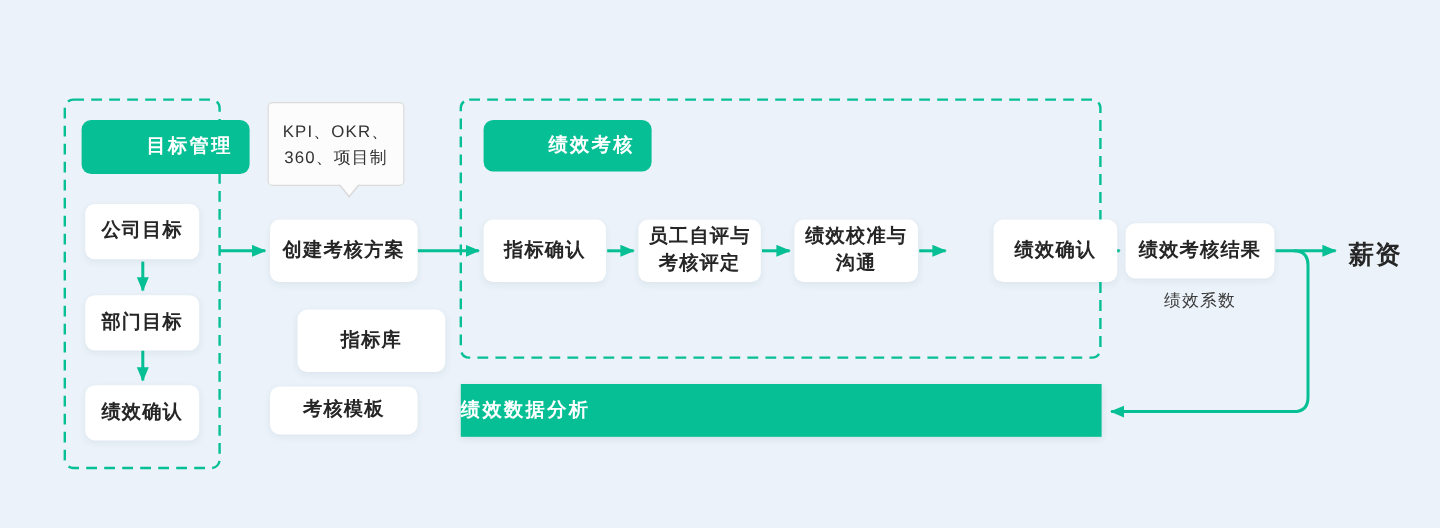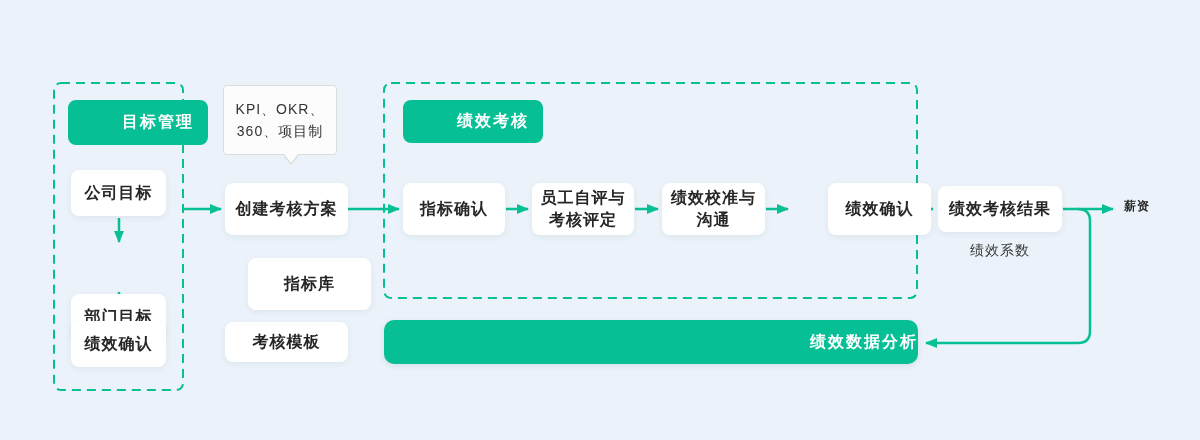--- a/index.html
+++ b/index.html
@@ -20,22 +20,22 @@
     display:flex;align-items:center;justify-content:center;text-align:center;
     color:var(--ink);font-size:16px;font-weight:700;letter-spacing:1px;
     line-height:22px;box-sizing:border-box;padding:2px 4px;
   }
   .pill{
     background:var(--green);border-radius:8px;
     display:flex;align-items:center;justify-content:center;
     color:#fff;font-size:16px;font-weight:700;letter-spacing:2px;padding-left:40px;
   }
   .bar{
-    background:var(--green);border-radius:10px;
-    display:flex;align-items:center;justify-content:flex-end;
+    background:var(--green);border-radius:0;
+    display:flex;align-items:center;justify-content:flex-start;
     color:#fff;font-size:16px;font-weight:700;letter-spacing:2px;
     box-shadow:0 2px 6px rgba(40,70,100,.10);
   }
   .callout{
     background:#FCFCFC;border:1px solid #DCDCDC;border-radius:4px;
     display:flex;flex-direction:column;align-items:center;justify-content:center;
     color:#333;font-size:14px;line-height:22px;letter-spacing:1px;
     box-sizing:border-box;
   }
   .tail-border,.tail-fill{position:absolute;width:0;height:0;}
@@ -43,21 +43,21 @@
     bottom:-11px;left:58px;
     border-left:9px solid transparent;border-right:9px solid transparent;
     border-top:11px solid #DCDCDC;
   }
   .tail-fill{
     bottom:-9px;left:59px;
     border-left:8px solid transparent;border-right:8px solid transparent;
     border-top:10px solid #FCFCFC;
   }
   .plain{
-    color:var(--ink);font-size:12px;font-weight:700;letter-spacing:1px;
+    color:var(--ink);font-size:21px;font-weight:700;letter-spacing:1px;
   }
   .sub{
     color:#3A3A3A;font-size:14px;font-weight:400;letter-spacing:1px;
     text-align:center;
   }
   svg.overlay{position:absolute;left:0;top:0;pointer-events:none;}
 </style>
 </head>
 <body>
 
@@ -86,21 +86,21 @@
 
     <path d="M1078 209 Q1090 209 1090 221 L1090 331 Q1090 343 1078 343 L926 343" stroke="#06BF95" stroke-width="2.5" fill="none" marker-end="url(#arr)"></path>
   </svg>
 
   <div class="abs pill" style="left:68px;top:100px;width:100px;height:45px;">
     <span>目标管理</span>
   </div>
   <div class="abs node" style="left:71px;top:170px;width:95px;height:46px;">
     <span>公司目标</span>
   </div>
-  <div class="abs node" style="left:71px;top:246px;width:95px;height:46px;margin-top:48px;">
+  <div class="abs node" style="left:71px;top:246px;width:95px;height:46px;">
     <span>部门目标</span>
   </div>
   <div class="abs node" style="left:71px;top:321px;width:95px;height:46px;">
     <span>绩效确认</span>
   </div>
 
   <div class="abs callout" style="left:223px;top:85px;width:114px;height:70px;">
     <span>KPI、OKR、</span>
     <span>360、项目制</span>
     <span class="tail-border"></span>

